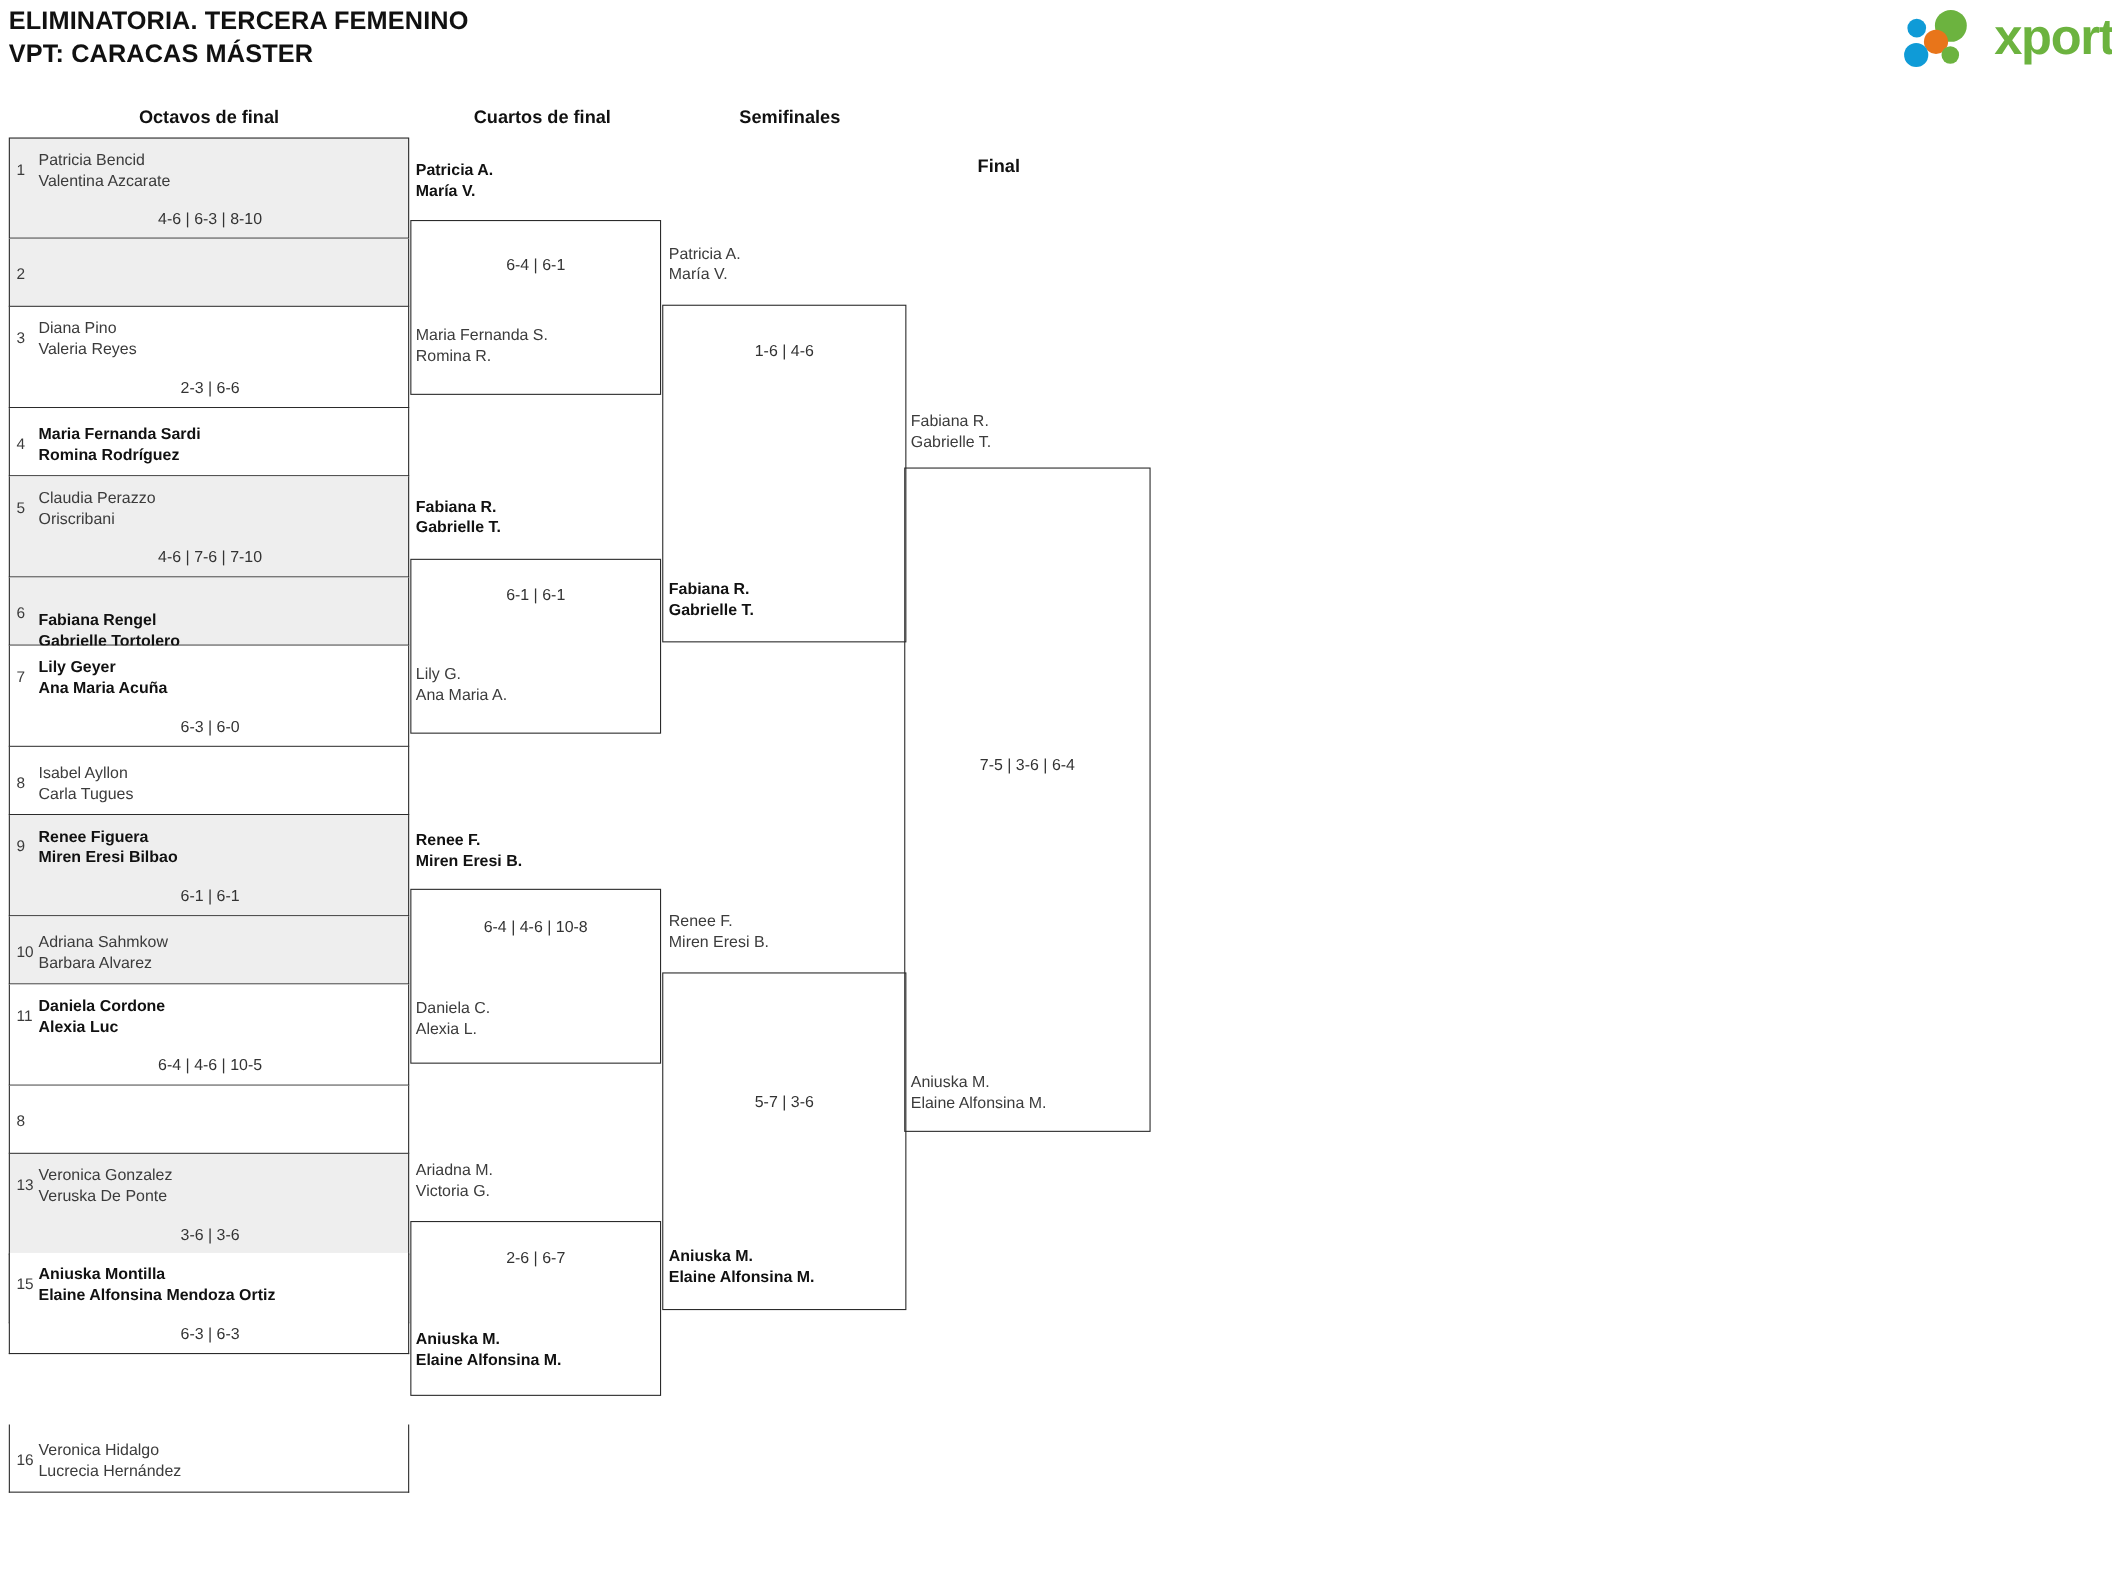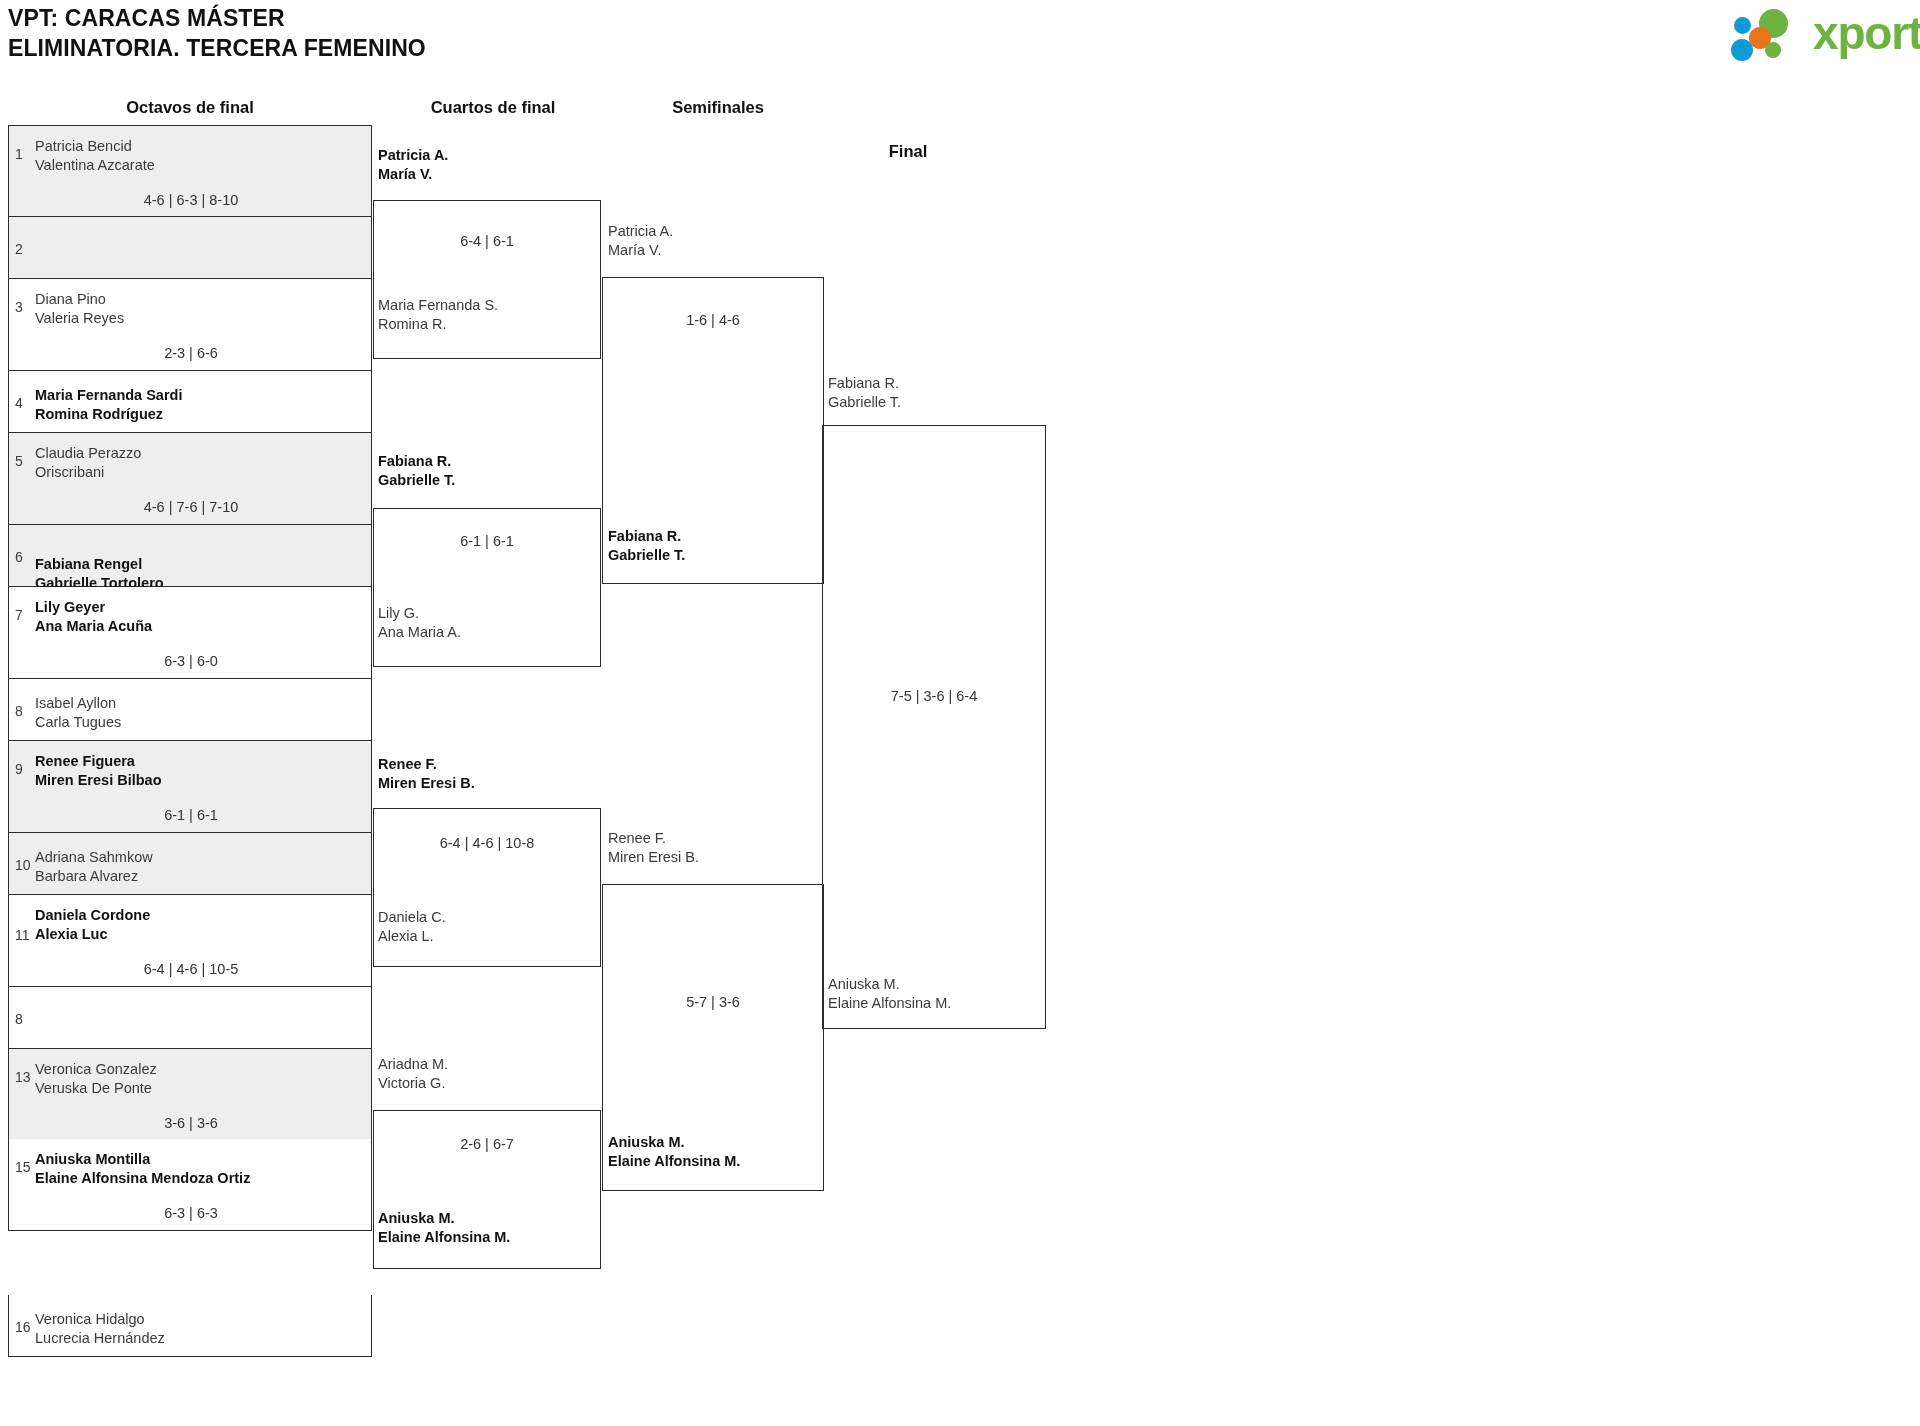--- a/index.html
+++ b/index.html
@@ -79,22 +79,22 @@
     white-space: nowrap;
   }
   .adv-names.win { color: #111111; font-weight: bold; }
 </style>
 </head>
 <body>
 
 <div id="header">
 
   <div id="title-block">
+    <div class="title-line">ELIMINATORIA. TERCERA FEMENINO</div>
     <div class="title-line">VPT: CARACAS MÁSTER</div>
-    <div class="title-line">ELIMINATORIA. TERCERA FEMENINO</div>
   </div>
 
   <div id="logo">
     <span class="dot" style="left:3px;  top:11px; width:17px; height:17px; background:#0f9bd7;"></span>
     <span class="dot" style="left:28px; top:3px;  width:29px; height:29px; background:#6cb33f;"></span>
     <span class="dot" style="left:18px; top:21px; width:22px; height:22px; background:#e8751a;"></span>
     <span class="dot" style="left:0px;  top:33px; width:22px; height:22px; background:#0f9bd7;"></span>
     <span class="dot" style="left:34px; top:36px; width:16px; height:16px; background:#6cb33f;"></span>
     <div id="logo-text">xporty</div>
   </div>
@@ -177,21 +177,21 @@
   </div>
   <div class="r1-cell shaded" style="top:833px; height:62px;">
     <span class="seed" style="top:24px;">10</span>
     <div class="names" style="top:15px;">
       <div>Adriana Sahmkow</div>
       <div>Barbara Alvarez</div>
     </div>
   </div>
 
   <div class="r1-cell plain" style="top:895px; height:92px;">
-    <span class="seed" style="top:20px;margin-top:12px;">11</span>
+    <span class="seed" style="top:20px;">11</span>
     <div class="names win" style="top:11px;">
       <div>Daniela Cordone</div>
       <div>Alexia Luc</div>
     </div>
     <div class="r1-score" style="top:65px;">6-4 | 4-6 | 10-5</div>
   </div>
   <div class="r1-cell plain" style="top:987px; height:62px;">
     <span class="seed" style="top:24px;">8</span>
   </div>
 

